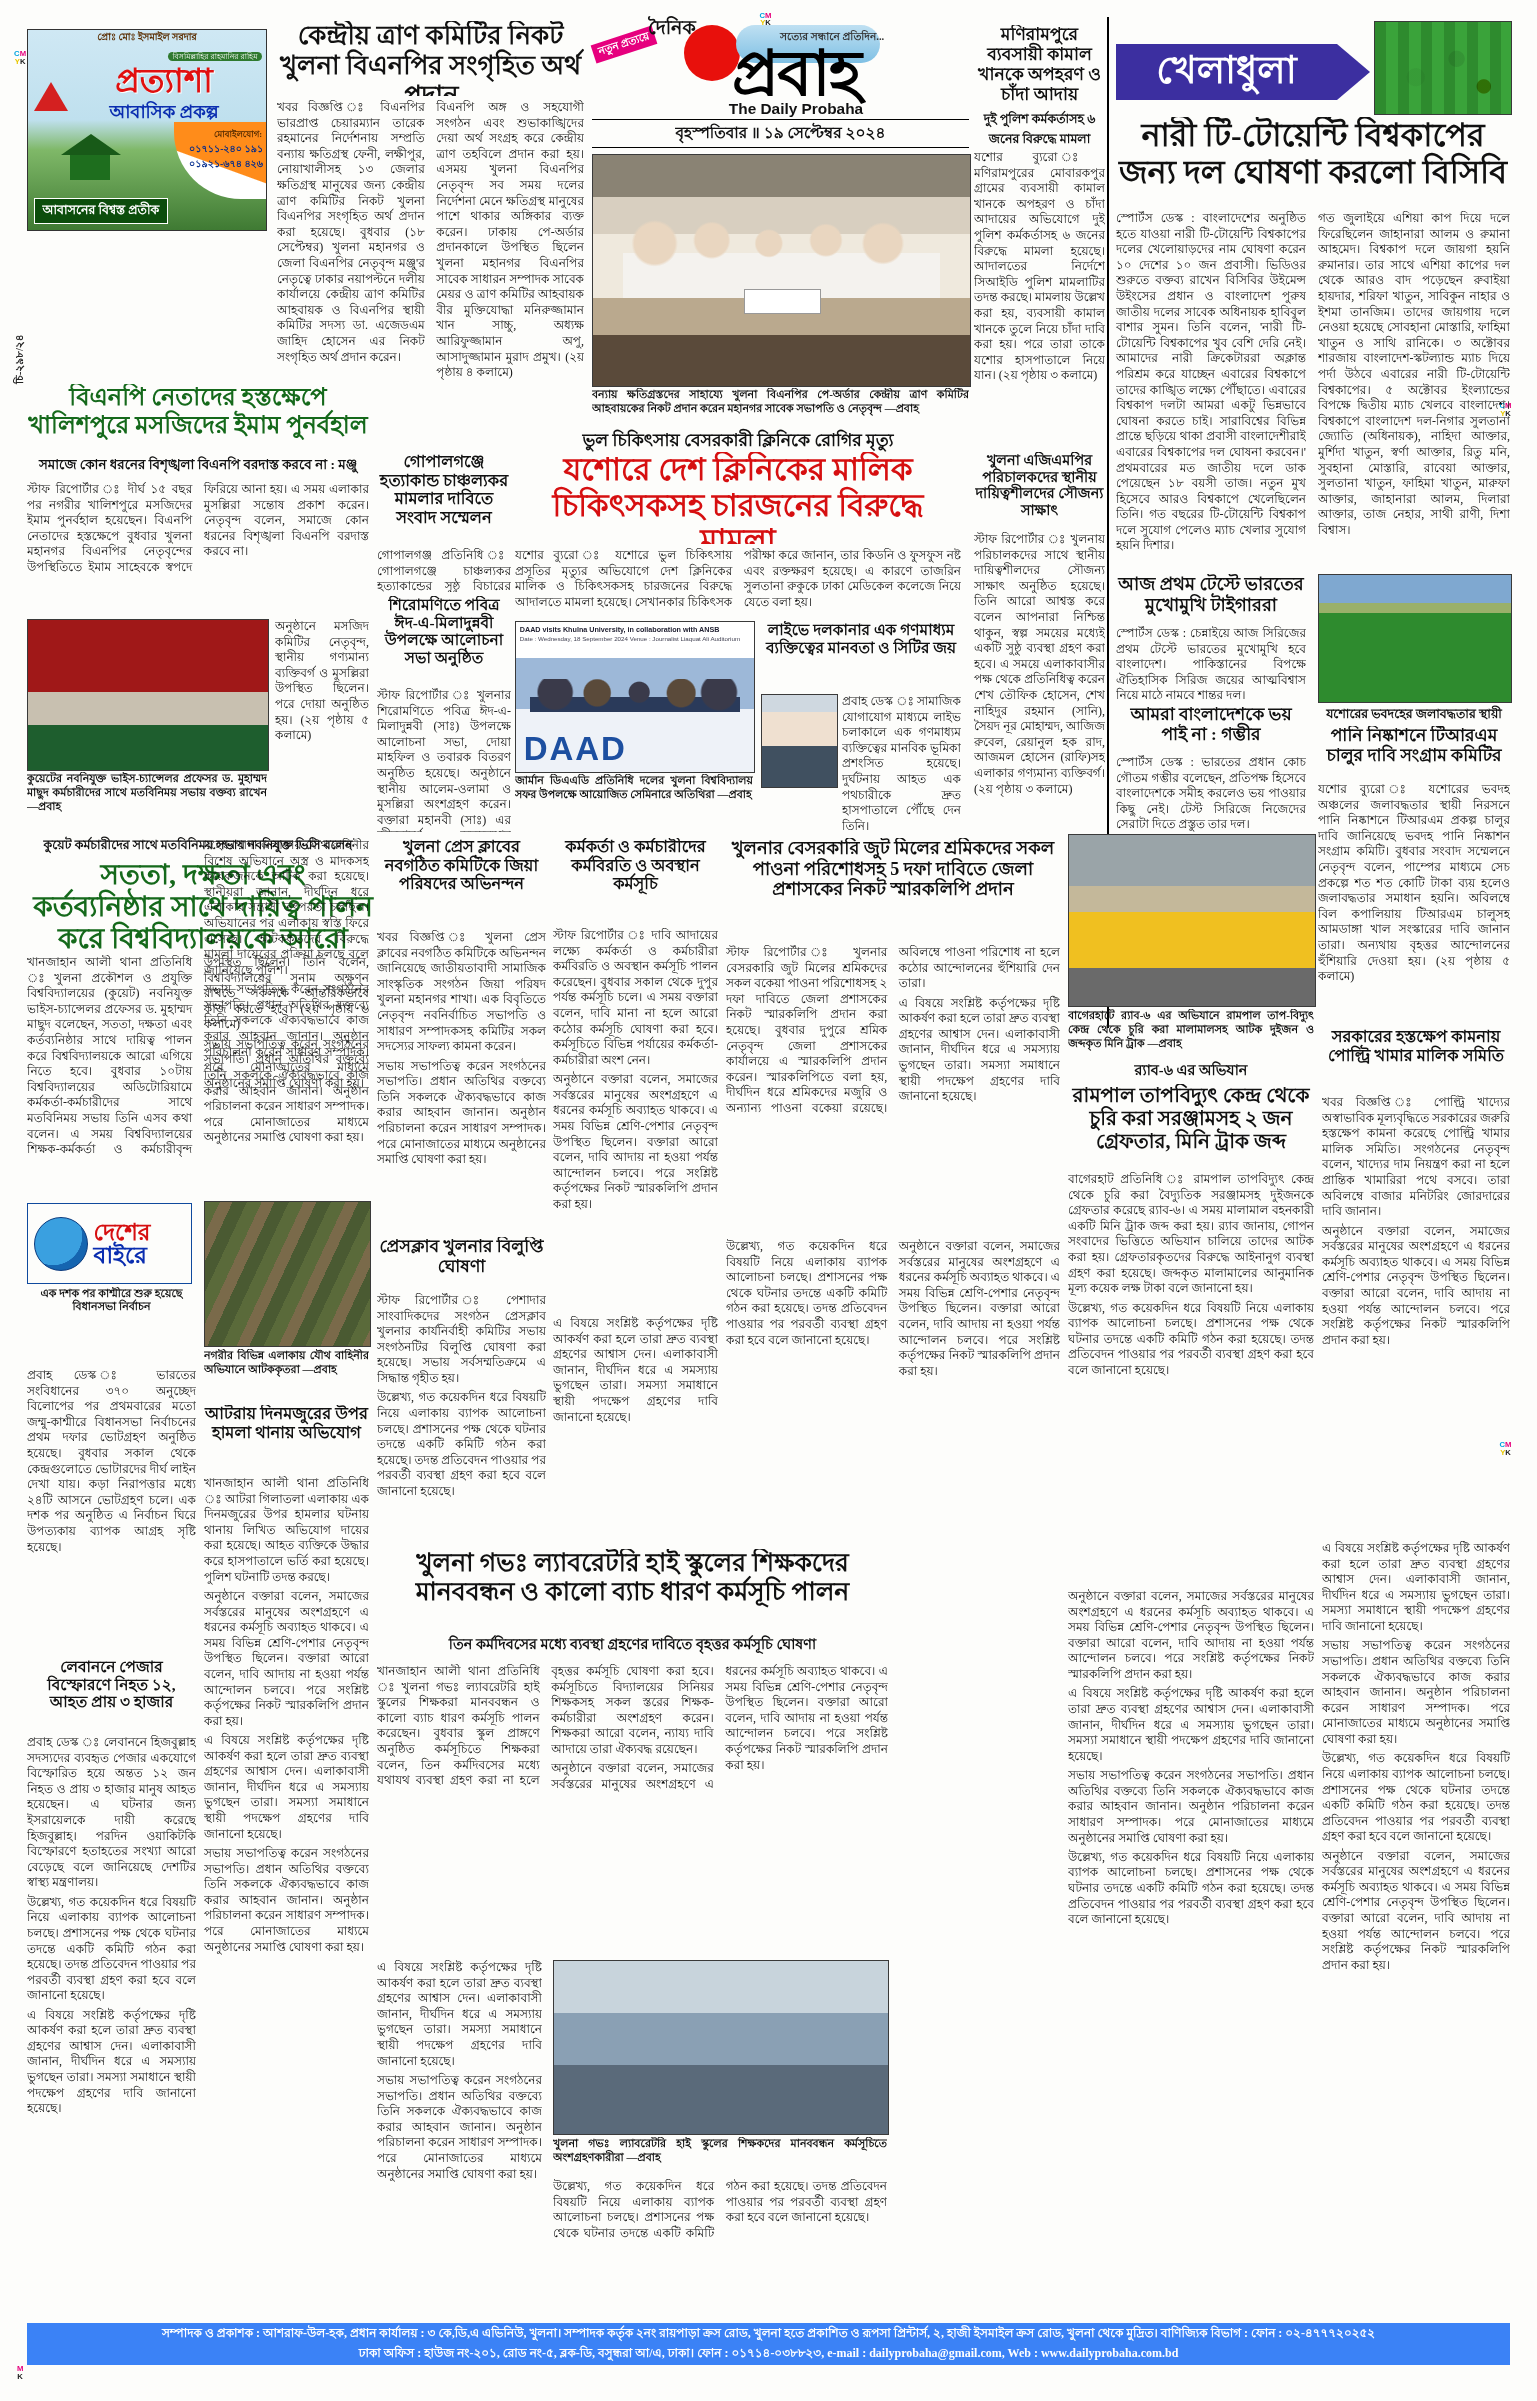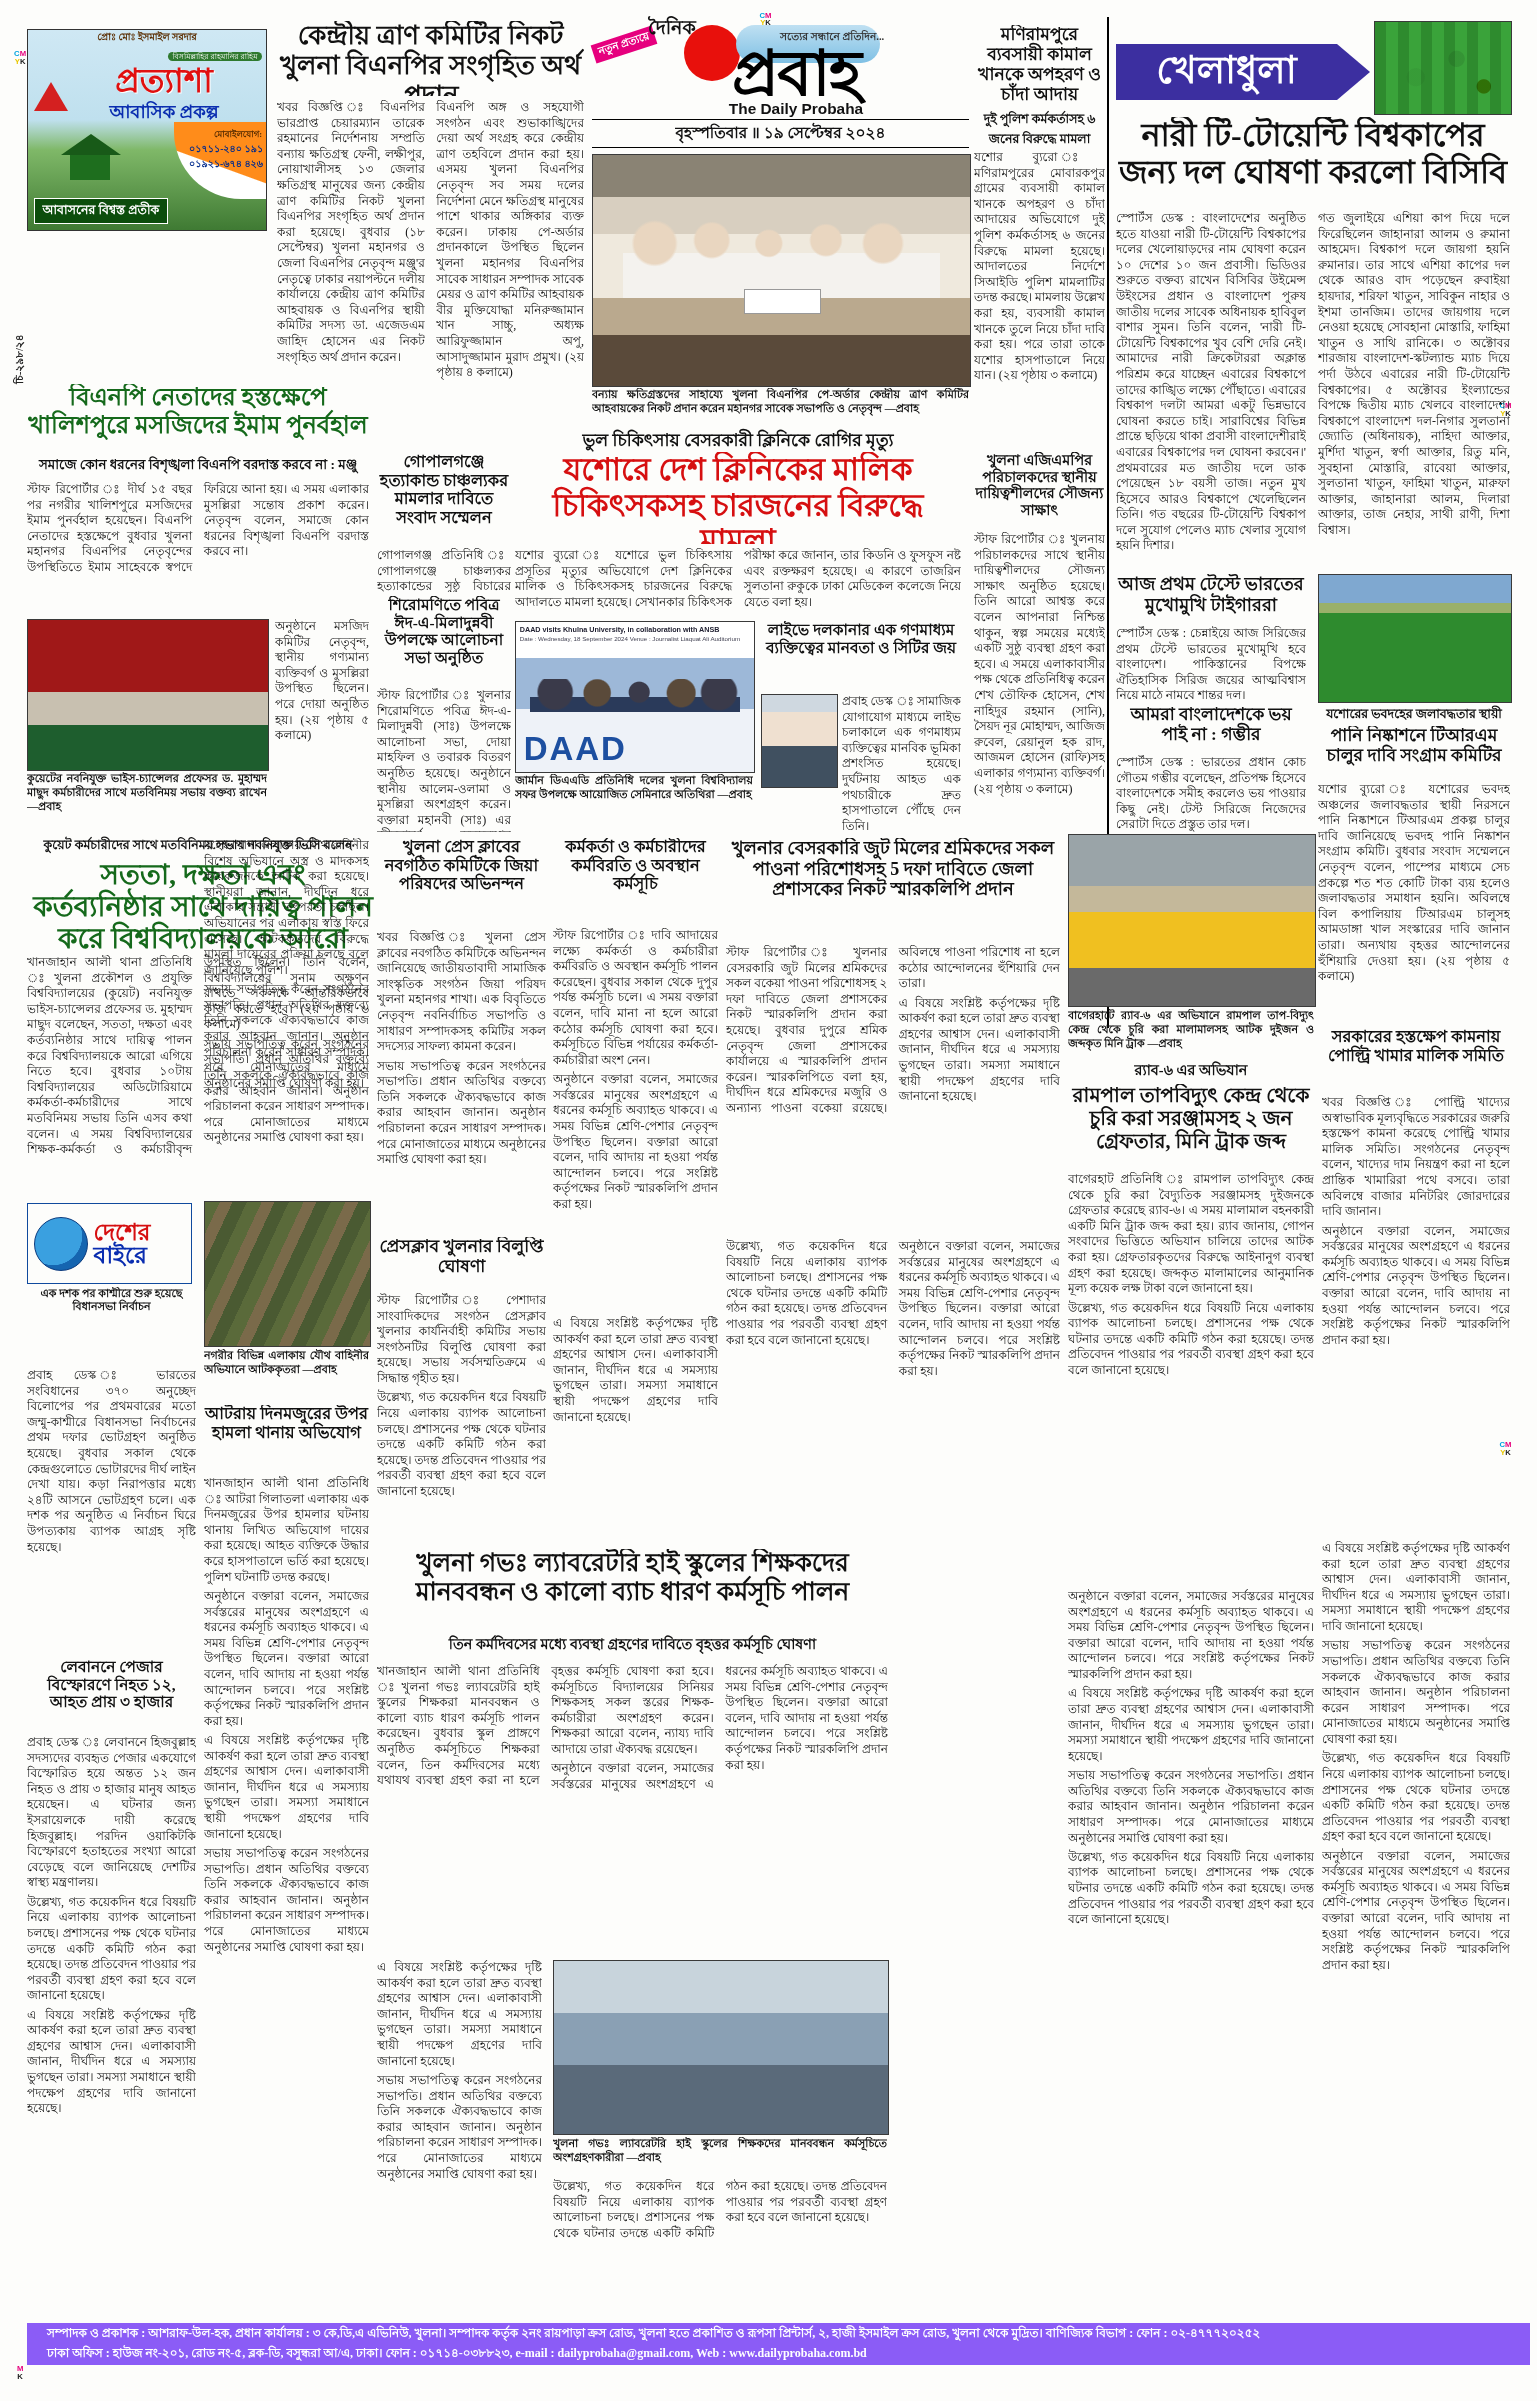--- a/index.html
+++ b/index.html
@@ -24,21 +24,21 @@
   .latin{font-weight:bold;font-size:15.4px;font-family:"Liberation Sans",sans-serif;}
   
   .sp-banner{background:#3c2fa0;color:#fff;font-weight:bold;font-size:38px;display:flex;align-items:center;justify-content:center;}
   .sp-arrow{width:0;height:0;border-top:28px solid transparent;border-bottom:28px solid transparent;border-left:33px solid #3c2fa0;}
   
   .cmyk{font-family:"Liberation Sans",sans-serif;font-size:7.7px;font-weight:bold;line-height:1;width:21px;text-align:center;}
   .cmyk .c{color:#00a5e0}.cmyk .m{color:#e6007e}.cmyk .y{color:#e8c800}.cmyk .k{color:#222}
   .vreg{writing-mode:vertical-rl;transform:rotate(180deg);font-size:10.6px;font-weight:bold;color:#222;}
   
   .ad{border:1.9px solid #333;overflow:hidden;}
-  .footerbar{background:#8b5cf6;color:#fff;text-align:left;font-weight:bold;padding-left:20px;}
+  .footerbar{background:#3b82f6;color:#fff;text-align:center;font-weight:bold;}
   .ph-label{position:absolute;font-family:"Liberation Sans",sans-serif;}
 </style>
 </head>
 <body>
 
 <div id="page">
 
   <div class="abs cmyk" style="left:9.6px;top:50px;"><span class="c">C</span><span class="m">M</span><br><span class="y">Y</span><span class="k">K</span></div>
   <div class="abs cmyk" style="left:755px;top:11.5px;"><span class="c">C</span><span class="m">M</span><br><span class="y">Y</span><span class="k">K</span></div>
   <div class="abs cmyk" style="left:1495px;top:402px;"><span class="c">C</span><span class="m">M</span><br><span class="y">Y</span><span class="k">K</span></div>

